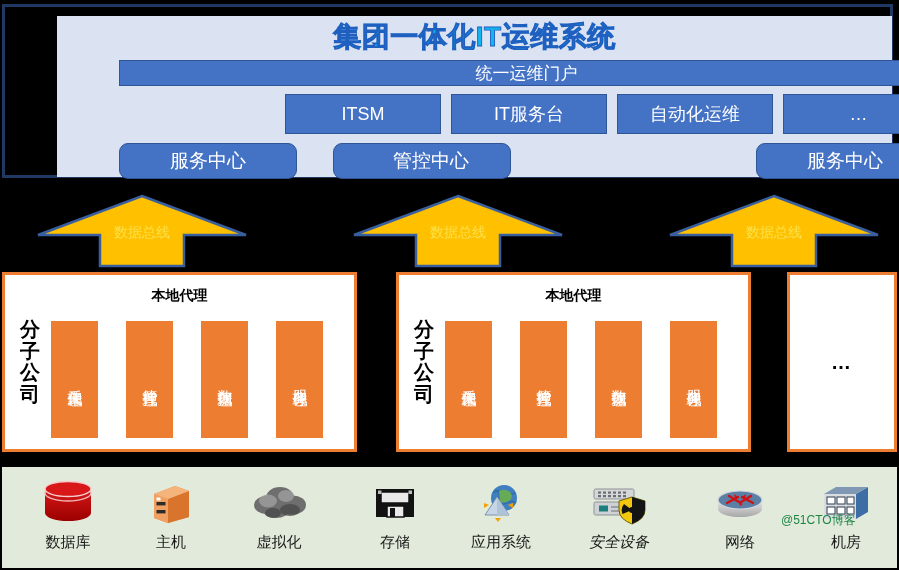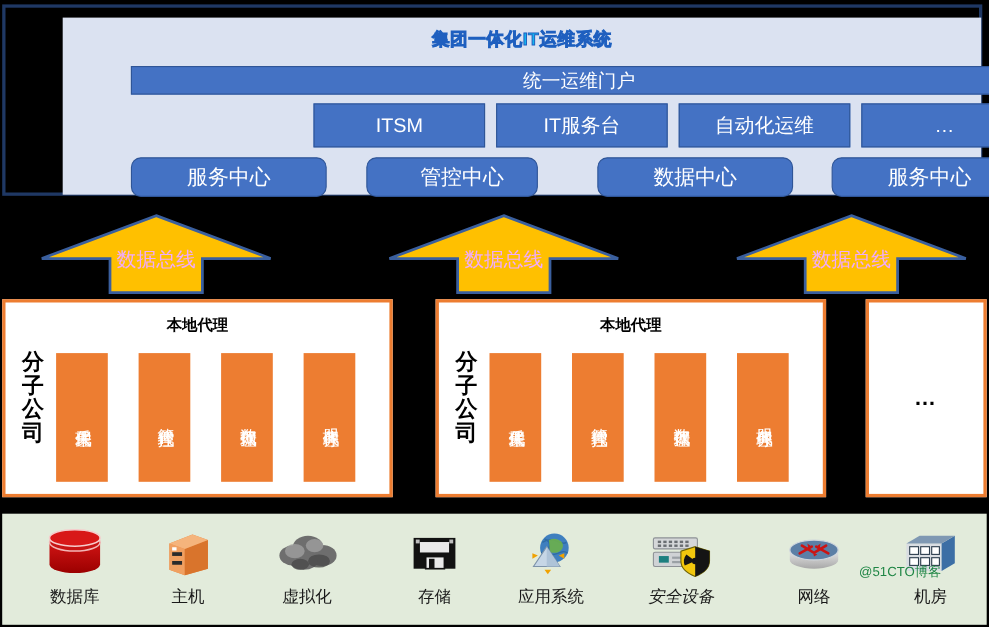--- a/index.html
+++ b/index.html
@@ -17,49 +17,49 @@
     position:absolute;left:2px;top:4px;width:891px;height:174px;
     border:3px solid #1f3864;box-sizing:border-box;background:transparent;
   }
   .platform-panel{
     position:absolute;left:52px;top:9px;width:835px;height:161px;
     background:#dbe2f1;box-sizing:border-box;
   }
   .platform-title{
     position:absolute;left:0;top:6px;width:835px;height:30px;
     text-align:center;line-height:30px;
-    font-size:16px;font-weight:bold;color:#13b5f0;
+    font-size:28px;font-weight:bold;color:#13b5f0;
     -webkit-text-stroke:0.9px #1f5fbf;
     letter-spacing:0.5px;
   }
   .blue-box{
     position:absolute;background:#4472c4;border:1px solid #2f5597;
     box-sizing:border-box;color:#ffffff;text-align:center;
     display:flex;align-items:center;justify-content:center;
     font-size:17px;
   }
   .portal{left:62px;top:44px;width:815px;height:26px;font-size:17px;}
   .mod{top:78px;height:40px;font-size:18px;}
   .mod.m0{left:62px;width:156px;}
   .mod.m1{left:228px;width:156px;}
   .mod.m2{left:394px;width:156px;}
   .mod.m3{left:560px;width:156px;}
   .mod.m4{left:726px;width:151px;}
   .ctr{top:127px;height:36px;border-radius:9px;font-size:19px;}
   .ctr.c0{left:62px;width:178px;}
-  .ctr.c1{left:276px;width:156px;padding-left:18px;}
+  .ctr.c1{left:276px;width:178px;padding-left:18px;}
   .ctr.c2{left:486px;width:178px;}
   .ctr.c3{left:699px;width:178px;}
 
   
   .bus-arrow{position:absolute;top:194px;width:212px;height:74px;}
   .bus-arrow svg{display:block;width:212px;height:74px;}
   .bus-label{
     position:absolute;left:0;top:30px;width:212px;text-align:center;
-    font-size:18px;color:#f0abfc;font-weight:500;
+    font-size:14px;color:#fde047;font-weight:500;
   }
   .a0{left:36px;} .a1{left:352px;} .a2{left:668px;}
 
   
   .branch{
     position:absolute;top:272px;height:180px;
     background:#ffffff;border:3px solid #ed7d31;box-sizing:border-box;padding-left:17px;
   }
   .branch.b0{left:2px;width:355px;}
   .branch.b1{left:396px;width:355px;}
@@ -116,21 +116,20 @@
 
       <div class="blue-box portal">统一运维门户</div>
 
       <div class="blue-box mod m1">ITSM</div>
       <div class="blue-box mod m2">IT服务台</div>
       <div class="blue-box mod m3">自动化运维</div>
       <div class="blue-box mod m4">…</div>
 
       <div class="blue-box ctr c0">服务中心</div>
       <div class="blue-box ctr c1">管控中心</div>
-      <div class="blue-box ctr c2">数据中心</div>
       <div class="blue-box ctr c3">服务中心</div>
     </div>
   </div>
 
   <div class="bus-arrow a0">
     <svg viewBox="0 0 212 74">
       <polygon points="106,2 210,41 148,41 148,72 64,72 64,41 2,41" fill="#ffc000" stroke="#3a5f9e" stroke-width="2.5" stroke-linejoin="miter"></polygon>
     </svg>
     <div class="bus-label">数据总线</div>
   </div>

